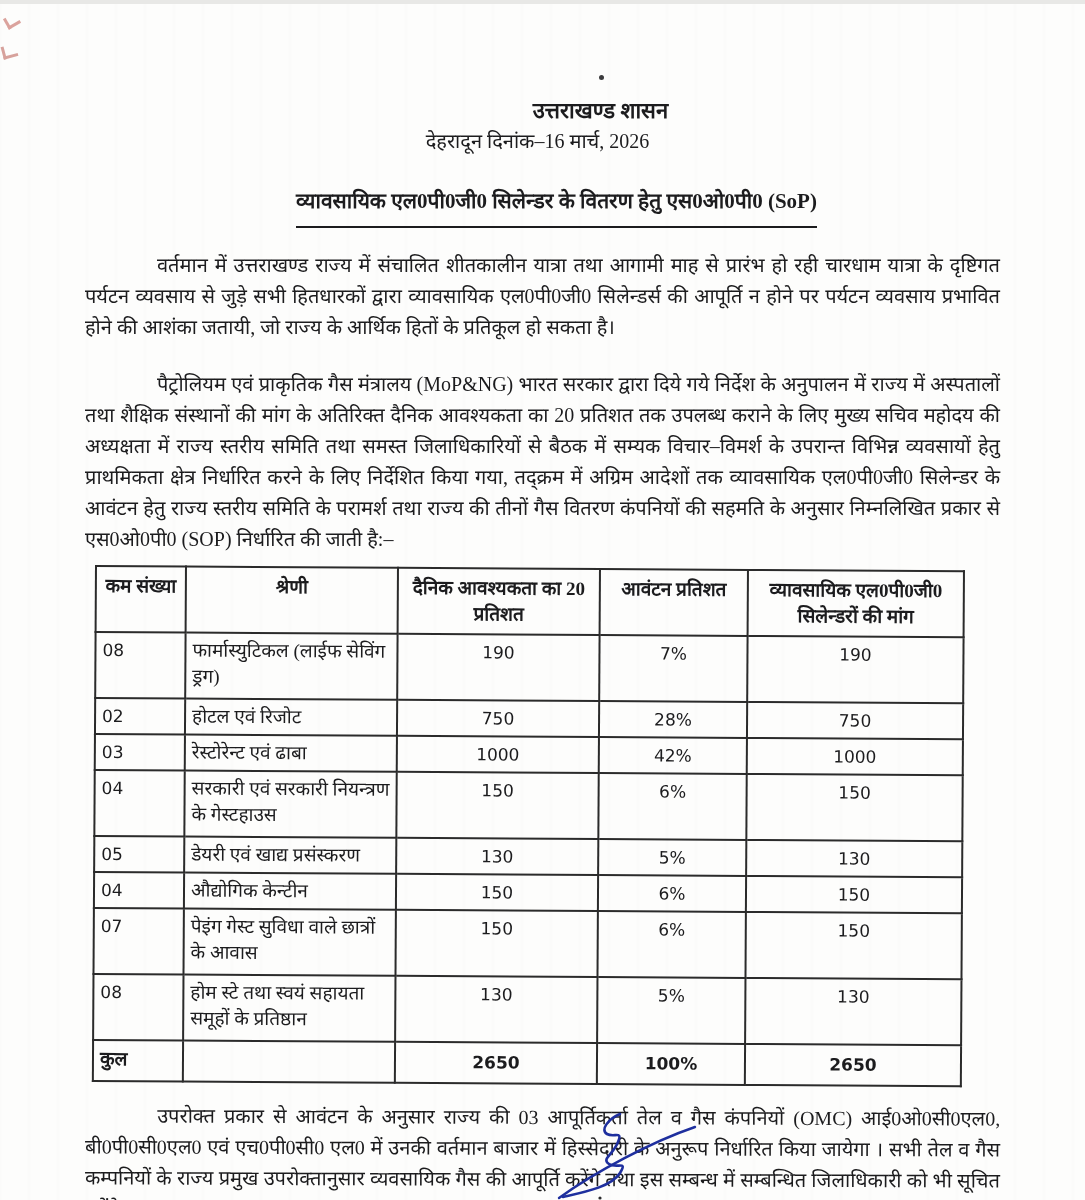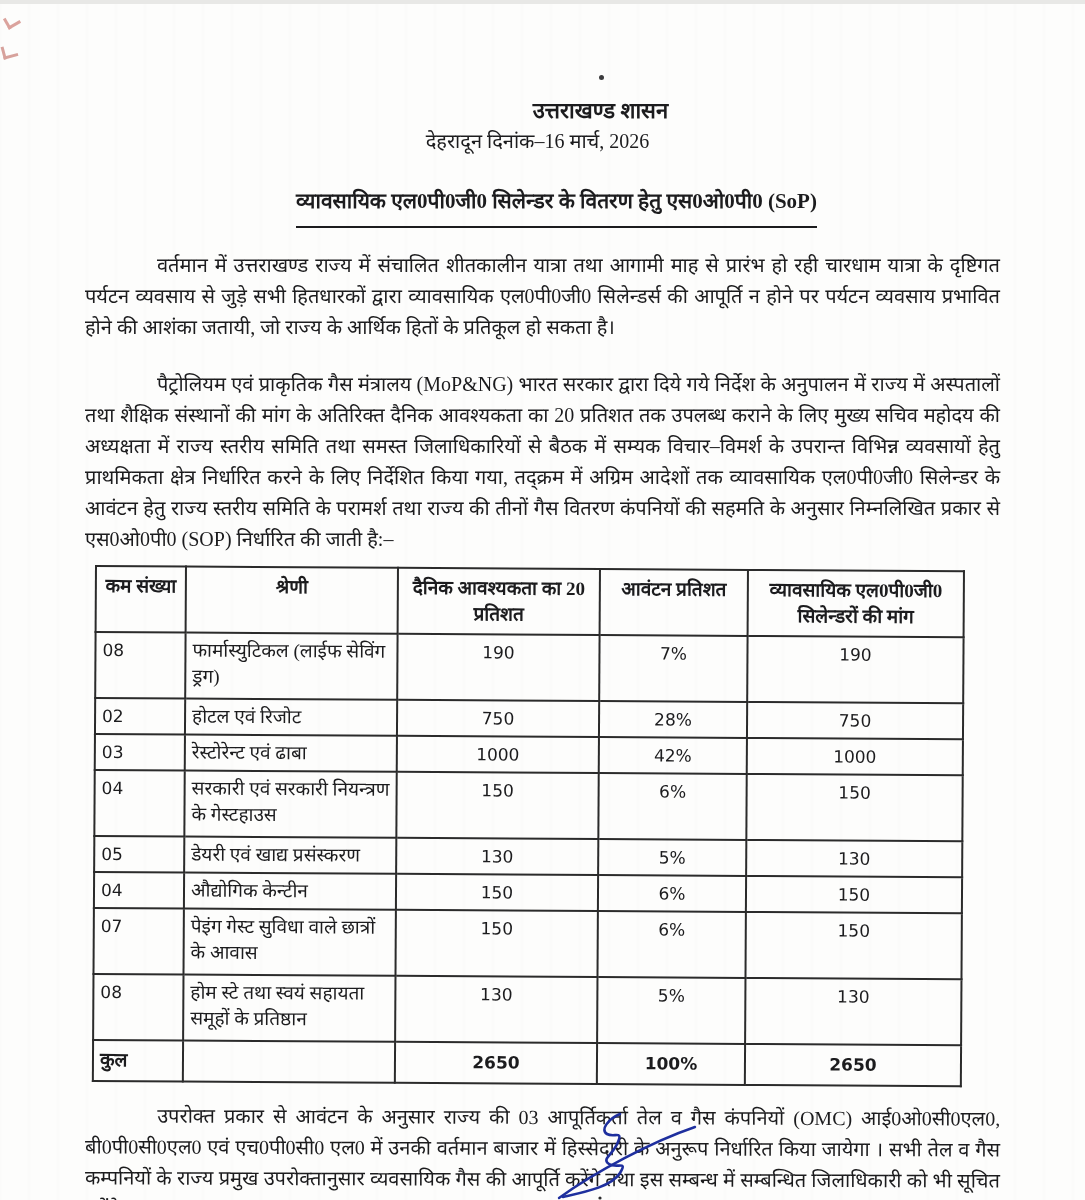--- a/index.html
+++ b/index.html
@@ -41,21 +41,21 @@
   table.alloc th, table.alloc td{
     border:2px solid #2b2b2b; vertical-align:top; padding:4px 6px;
     line-height:26px;
   }
   table.alloc th{ font-weight:bold; text-align:center; padding:6px 4px;}
   td.c-ser{ text-align:left; padding-left:9px; font-family:"DejaVu Sans",sans-serif; font-size:17px;}
   td.c-cat{ text-align:left; padding-left:11px;}
   td.c-num{ text-align:center; font-family:"DejaVu Sans",sans-serif; font-size:17px;}
   tr.r-tall td{ padding-bottom:8px;}
   tr.total td{ font-weight:bold; padding-top:6px; padding-bottom:7px;}
-  tr.total td.c-ser{ font-size:19px; font-family:Liberation Serif, serif;border-radius:13px;}
+  tr.total td.c-ser{ font-size:19px; font-family:Liberation Mono, monospace;border-radius:13px;}
   .signature{ position:absolute; left:523px; top:1098px; width:180px; height:100px;}
   .speck{ position:absolute; background:#3b3b3d; border-radius:50%;}
   .speck.s1{ left:599px; top:71px; width:5px; height:5px;}
   .mark{ position:absolute; opacity:0.55;}
   .mark.m1{ left:5px; top:11px; width:11px; height:9px;
     border-left:3px solid #c05a50; border-bottom:3px solid #c05a50; transform:rotate(-30deg);}
   .mark.m2{ left:2px; top:41px; width:12px; height:10px;
     border-left:3px solid #b9584f; border-bottom:3px solid #b9584f; transform:rotate(-15deg);}
 </style>
 </head>

